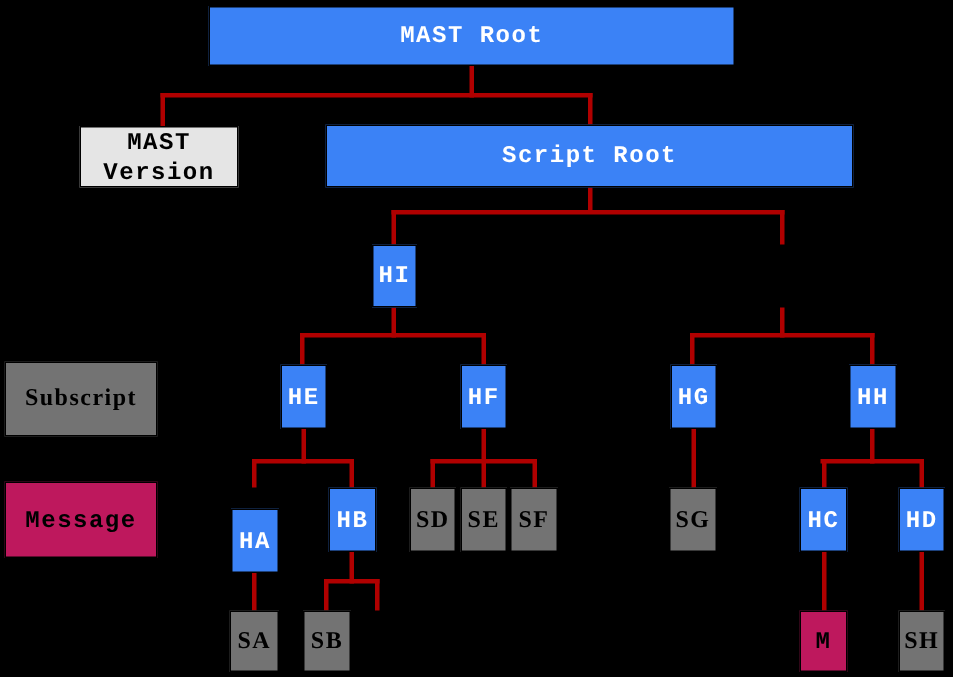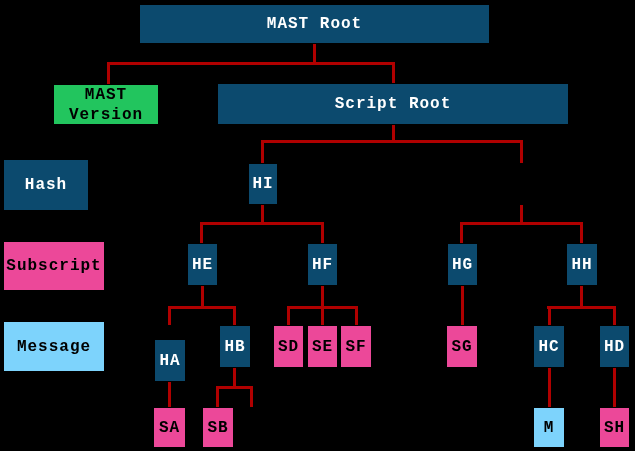--- a/index.html
+++ b/index.html
@@ -15,24 +15,24 @@
     box-sizing:border-box;
     border:1px solid #000000;
     display:flex;align-items:center;justify-content:center;
     text-align:center;
     font-weight:bold;
     font-size:16px;
     line-height:1.25;
     letter-spacing:1px;
     white-space:pre-line;
   }
-  .node.hash{background:#0c4a6e;color:#FFFFFF;}
-  .node.subscript{background:#ec4899;color:#000000;}
-  .node.message{background:#7dd3fc;color:#000000;}
-  .node.version{background:#22c55e;color:#000000;}
+  .node.hash{background:#3b82f6;color:#FFFFFF;}
+  .node.subscript{background:#737373;color:#000000;font-family:Liberation Serif, serif;}
+  .node.message{background:#be185d;color:#000000;}
+  .node.version{background:#e5e5e5;color:#000000;}
   .edge{
     position:absolute;
     background:#B00000;
   }
 </style>
 </head>
 <body>
 
 <div class="canvas">
     <div class="edge" style="left: 313px; top: 44px; width: 3px; height: 21px;"></div>
@@ -68,21 +68,20 @@
     <div class="edge" style="left: 233px; top: 368px; width: 3px; height: 21px;"></div>
     <div class="edge" style="left: 216px; top: 386px; width: 37px; height: 3px;"></div>
     <div class="edge" style="left: 216px; top: 386px; width: 3px; height: 21px;"></div>
     <div class="edge" style="left: 250px; top: 386px; width: 3px; height: 21px;"></div>
     <div class="edge" style="left: 548px; top: 368px; width: 3px; height: 39px;"></div>
     <div class="edge" style="left: 613px; top: 368px; width: 3px; height: 39px;"></div>
     <div class="node hash" style="left: 139px; top: 4px; width: 351px; height: 40px;">MAST Root</div>
     <div class="node version" style="left: 53px; top: 84px; width: 106px; height: 41px;">MAST
 Version</div>
     <div class="node hash" style="left: 217px; top: 83px; width: 352px; height: 42px;">Script Root</div>
-    <div class="node hash" style="left: 3px; top: 159px; width: 86px; height: 52px;">Hash</div>
     <div class="node subscript" style="left: 3px; top: 241px; width: 102px; height: 50px;">Subscript</div>
     <div class="node message" style="left: 3px; top: 321px; width: 102px; height: 51px;">Message</div>
     <div class="node hash" style="left: 248px; top: 163px; width: 30px; height: 42px;">HI</div>
     <div class="node hash" style="left: 187px; top: 243px; width: 31px; height: 43px;">HE</div>
     <div class="node hash" style="left: 307px; top: 243px; width: 31px; height: 43px;">HF</div>
     <div class="node hash" style="left: 447px; top: 243px; width: 31px; height: 43px;">HG</div>
     <div class="node hash" style="left: 566px; top: 243px; width: 32px; height: 43px;">HH</div>
     <div class="node hash" style="left: 154px; top: 339px; width: 32px; height: 43px;">HA</div>
     <div class="node hash" style="left: 219px; top: 325px; width: 32px; height: 43px;">HB</div>
     <div class="node subscript" style="left: 273px; top: 325px; width: 31px; height: 43px;">SD</div>

